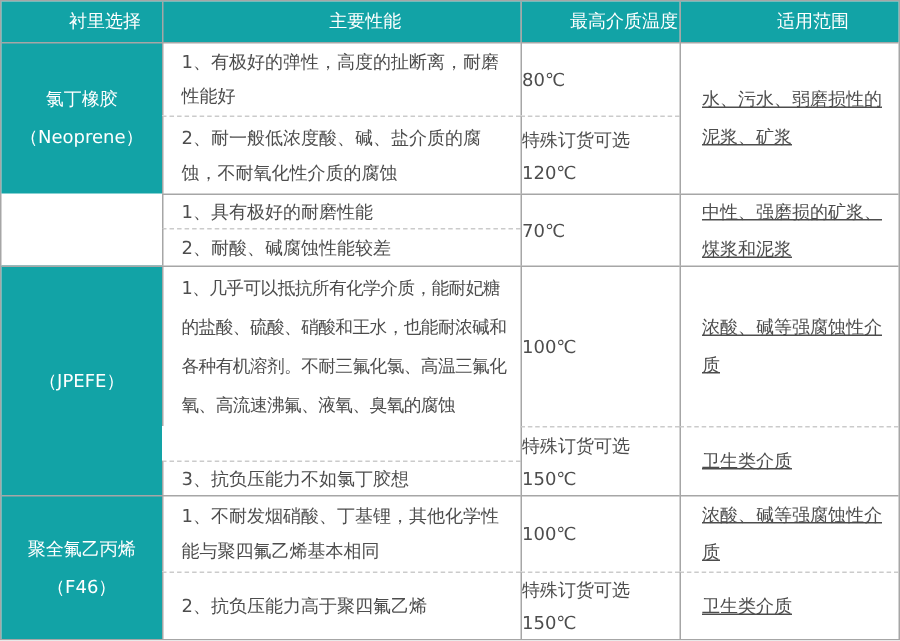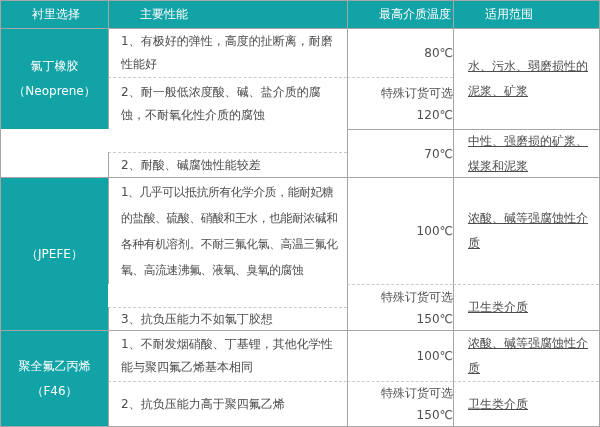--- a/index.html
+++ b/index.html
@@ -19,30 +19,31 @@
   .cell{
     box-sizing:border-box;
     display:flex;flex-direction:column;justify-content:center;
     font-size:12px;color:var(--text,#4d4d4d);
     overflow:hidden;
   }
   .hd{
     background:var(--accent,#12a3a6);
     color:#ffffff;
     padding-left:31px;
+    align-items:center;
   }
   .mat{
     background:var(--accent,#12a3a6);
     color:#ffffff;
     align-items:center;text-align:center;
     line-height:25px;
   }
   .perf{padding:0 10px 0 12px;line-height:23px;}
   .tight{font-size:11.8px;letter-spacing:-0.4px;line-height:26px;padding-right:8px;}
-  .temp{text-align:center;align-items:flex-end;line-height:22px;}
+  .temp{text-align:center;align-items:flex-start;line-height:22px;}
   .app{padding:0 8px 0 14px;line-height:25px;text-decoration:underline;}
   .bl{border-left:1px solid var(--border,#a6a6a6);}
   .bt{border-top:1px solid var(--border,#a6a6a6);}
   .btd{border-top:1px dashed var(--dashed,#cbcbcb);}
 </style>
 </head>
 <body>
 
 <div class="tbl">
 
@@ -66,20 +67,21 @@
   <div class="cell mat bt" style="grid-area:6/1/9/2">
     <div>（JPEFE）</div>
   </div>
   <div class="cell mat bt" style="grid-area:9/1/11/2">
     <div>聚全氟乙丙烯</div>
     <div>（F46）</div>
   </div>
 
   <div class="cell perf bl bt" style="grid-area:2/2/3/3">1、有极好的弹性，高度的扯断离，耐磨性能好</div>
   <div class="cell perf bl btd" style="grid-area:3/2/4/3">2、耐一般低浓度酸、碱、盐介质的腐蚀，不耐氧化性介质的腐蚀</div>
+  <div class="cell perf bl bt" style="grid-area:4/2/5/3">1、具有极好的耐磨性能</div>
   <div class="cell perf bl btd" style="grid-area:5/2/6/3">2、耐酸、碱腐蚀性能较差</div>
   <div class="cell perf tight bl bt" style="grid-area:6/2/7/3">1、几乎可以抵抗所有化学介质，能耐妃糖的盐酸、硫酸、硝酸和王水，也能耐浓碱和各种有机溶剂。不耐三氟化氯、高温三氟化氧、高流速沸氟、液氧、臭氧的腐蚀</div>
   <div class="cell perf bl btd" style="grid-area:8/2/9/3">3、抗负压能力不如氯丁胶想</div>
   <div class="cell perf bl bt" style="grid-area:9/2/10/3">1、不耐发烟硝酸、丁基锂，其他化学性能与聚四氟乙烯基本相同</div>
   <div class="cell perf bl btd" style="grid-area:10/2/11/3">2、抗负压能力高于聚四氟乙烯</div>
 
   <div class="cell temp bl bt" style="grid-area:2/3/3/4">
     <div>80℃</div>
   </div>
   <div class="cell temp bl btd" style="grid-area:3/3/4/4">

